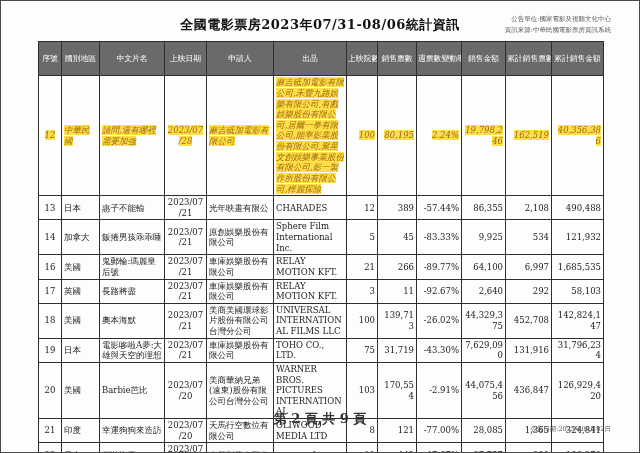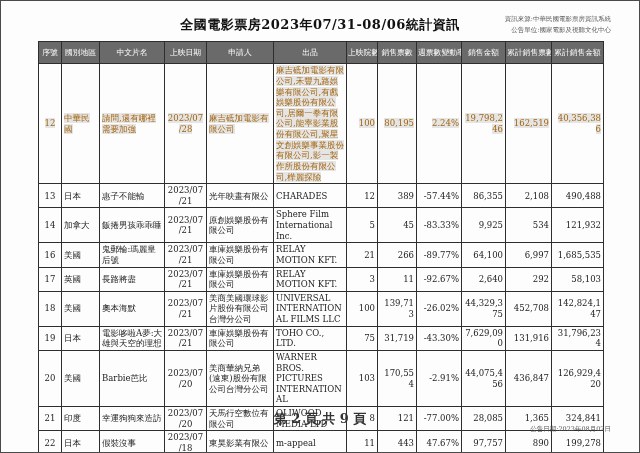--- a/index.html
+++ b/index.html
@@ -16,51 +16,51 @@
     position:absolute;top:13px;right:28px;text-align:right;
     font-size:6.5px;color:#5a5a5a;line-height:1.7;
   }
   table.report{
     position:absolute;top:40px;left:37px;width:566px;
     border-collapse:collapse;table-layout:fixed;
     font-size:8.5px;color:#222;
   }
   table.report th{
     background:#6a6a6a;color:#fff;font-weight:normal;font-size:7.8px;
-    border:1px solid #2e2e2e;padding:6px 1px;text-align:center;line-height:1.2;
+    border:1px solid #2e2e2e;padding:12px 1px;text-align:center;line-height:1.2;
     overflow:hidden;white-space:nowrap;
   }
   table.report td{
     border:1px solid #2e2e2e;padding:1px 2px;line-height:1.25;
     vertical-align:middle;overflow:hidden;word-wrap:break-word;
   }
   td.c{text-align:center}
   td.r{text-align:right}
   td.l{text-align:left}
   td.ba{word-break:break-all}
-  .hl{background:#e5e5e5;color:#a3650f;}
+  .hl{background:#fde047;color:#a3650f;font-style:italic;}
   .foot-page{
     position:absolute;bottom:24px;left:0;right:0;text-align:center;
     font-size:13px;font-weight:bold;color:#333;
   }
   .foot-note{
     position:absolute;bottom:16px;right:28px;text-align:right;
     font-size:6.5px;color:#555;line-height:1.8;
   }
 </style>
 </head>
 <body>
 
 <div class="page">
 
   <div class="title">全國電影票房2023年07/31-08/06統計資訊</div>
 
   <div class="src-info">
+    <div>公告單位:國家電影及視聽文化中心</div>
     <div>資訊來源:中華民國電影票房資訊系統</div>
-    <div>公告單位:國家電影及視聽文化中心</div>
   </div>
 
   <table class="report">
     <colgroup>
       <col style="width:23px">
         <col style="width:38px">
         <col style="width:65px">
         <col style="width:42px">
       <col style="width:67px">
         <col style="width:73px">

